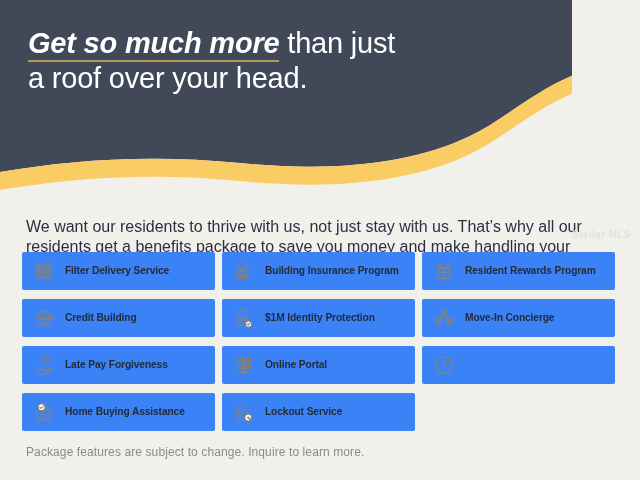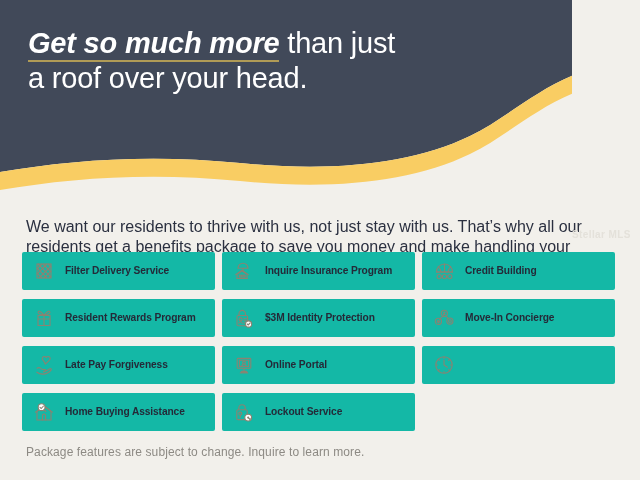--- a/index.html
+++ b/index.html
@@ -88,21 +88,21 @@
     left: 22px;
     top: 52px;
     width: 596px;
     display: flex;
     flex-wrap: wrap;
     gap: 9px 7px;
   }
   .card {
     width: 193px;
     height: 38px;
-    background: #14b8a6;
+    background: #3b82f6;
     border-radius: 2px;
     display: flex;
     align-items: center;
     padding: 0 6px 0 10px;
     box-sizing: border-box;
   }
   .card-icon {
     width: 24px;
     height: 24px;
     flex: 0 0 24px;
@@ -171,63 +171,63 @@
         <svg width="21" height="21" viewBox="0 0 21 21" fill="none" stroke="currentColor" stroke-width="1.1" stroke-linecap="round">
           <path d="M4 7.2a5 5 0 0 1 10 0z"></path>
           <path d="M9 7.2v3.2"></path>
           <path d="M3 17.5v-4.3l5-3.2 5 3.2v4.3z"></path>
           <path d="M1.7 13.6L8 9.2l6.3 4.4"></path>
           <rect x="5.4" y="14.2" width="2.2" height="1.8"></rect>
           <rect x="8.8" y="14.2" width="2.2" height="1.8"></rect>
           <path d="M3 17.5h10.2"></path>
         </svg>
       </span>
-      <span class="card-label">Inquire Insurance Program</span>
+      <span class="card-label">Building Insurance Program</span>
+    </div>
+
+    <div class="card">
+      <span class="card-icon">
+        <svg width="20" height="20" viewBox="0 0 20 20" fill="none" stroke="currentColor" stroke-width="1.1" stroke-linecap="round">
+          <path d="M4 7.5h12v10H4z"></path>
+          <path d="M10 7.5v10"></path>
+          <path d="M4 11h12"></path>
+          <path d="M10 7.2C8.6 5.4 7.2 3.6 5.6 3.2c-1.4-.3-2 1.3-1 2.2.9.8 3 1.6 5.4 1.8z"></path>
+          <path d="M10 7.2c1.4-1.8 2.8-3.6 4.4-4 1.4-.3 2 1.3 1 2.2-.9.8-3 1.6-5.4 1.8z"></path>
+        </svg>
+      </span>
+      <span class="card-label">Resident Rewards Program</span>
     </div>
 
     <div class="card">
       <span class="card-icon">
         <svg width="21" height="21" viewBox="0 0 21 21" fill="none" stroke="currentColor" stroke-width="1.1" stroke-linecap="round">
           <path d="M2.5 11a8 8 0 0 1 16 0z"></path>
           <path d="M10.5 3v8M4.2 5.6c1.6 1.4 2.6 3.3 2.9 5.4M16.8 5.6c-1.6 1.4-2.6 3.3-2.9 5.4"></path>
           <path d="M2.5 11h16"></path>
           <circle cx="5.2" cy="15.6" r="2.1"></circle>
           <circle cx="10.5" cy="15.6" r="2.1"></circle>
           <circle cx="15.8" cy="15.6" r="2.1"></circle>
         </svg>
       </span>
       <span class="card-label">Credit Building</span>
-    </div>
-
-    <div class="card">
-      <span class="card-icon">
-        <svg width="20" height="20" viewBox="0 0 20 20" fill="none" stroke="currentColor" stroke-width="1.1" stroke-linecap="round">
-          <path d="M4 7.5h12v10H4z"></path>
-          <path d="M10 7.5v10"></path>
-          <path d="M4 11h12"></path>
-          <path d="M10 7.2C8.6 5.4 7.2 3.6 5.6 3.2c-1.4-.3-2 1.3-1 2.2.9.8 3 1.6 5.4 1.8z"></path>
-          <path d="M10 7.2c1.4-1.8 2.8-3.6 4.4-4 1.4-.3 2 1.3 1 2.2-.9.8-3 1.6-5.4 1.8z"></path>
-        </svg>
-      </span>
-      <span class="card-label">Resident Rewards Program</span>
     </div>
 
     <div class="card">
       <span class="card-icon">
         <svg width="20" height="21" viewBox="0 0 20 21" fill="none" stroke="currentColor" stroke-width="1.1" stroke-linecap="round">
           <path d="M5 7.5V5.6a3.2 3.2 0 0 1 6.4 0V7.5"></path>
           <rect x="3" y="7.5" width="10.6" height="10.2" rx="1.2"></rect>
           <circle cx="6.6" cy="11.4" r="1.5"></circle>
           <path d="M4.9 15.2c.3-1 1-1.5 1.7-1.5s1.4.5 1.7 1.5"></path>
           <path d="M10 10.6h2.3M10 12.8h2.3M10 15h1.4"></path>
           <circle cx="14.6" cy="16" r="3.1" fill="#ffffff"></circle>
           <path d="M13.2 16l1 1 1.9-2"></path>
         </svg>
       </span>
-      <span class="card-label">$3M Identity Protection</span>
+      <span class="card-label">$1M Identity Protection</span>
     </div>
 
     <div class="card">
       <span class="card-icon">
         <svg width="21" height="20" viewBox="0 0 21 20" fill="none" stroke="currentColor" stroke-width="1.1" stroke-linecap="round">
           <path d="M9.4 7.6L5.6 11.4M11.9 7.9l2.4 2.8"></path>
           <circle cx="10.3" cy="5.4" r="3.1"></circle>
           <path d="M9.5 4.3h1.6l-1.6 2.2h1.6"></path>
           <circle cx="4.4" cy="13.4" r="3.1"></circle>
           <path d="M3 13.9a2 2 0 0 1 2.8 0M3.6 12.9a3 3 0 0 1 1.6 0"></path>

